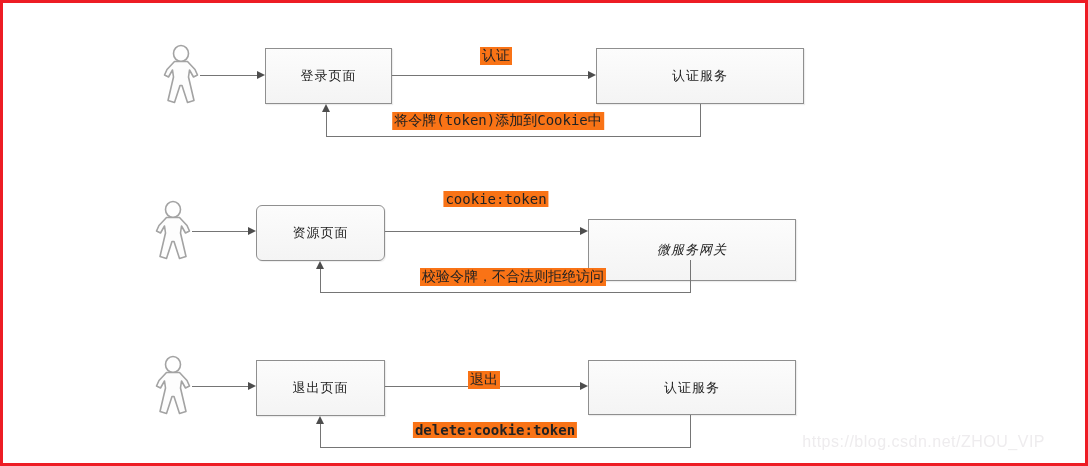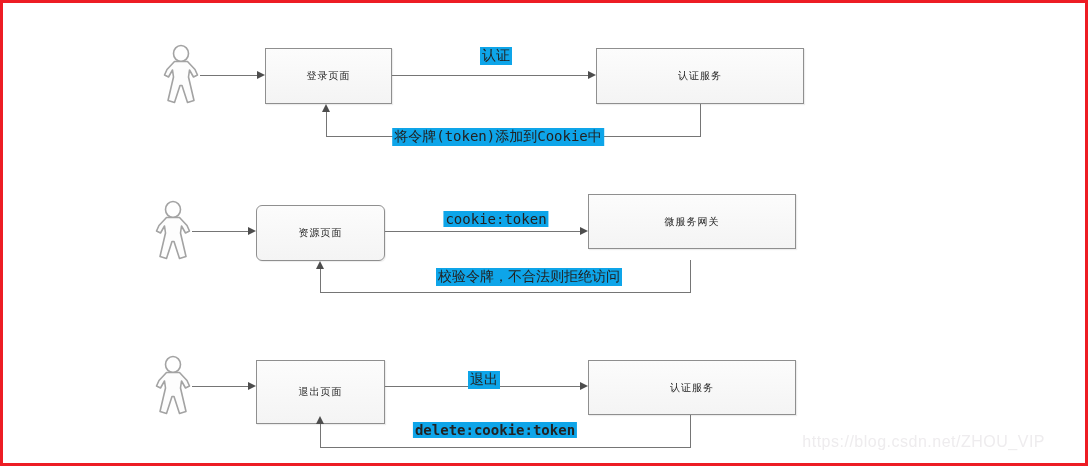--- a/index.html
+++ b/index.html
@@ -12,42 +12,42 @@
     overflow:hidden;
     font-family:"DejaVu Sans",sans-serif;
   }
   .box{
     position:absolute;
     box-sizing:border-box;
     border:1px solid #8f8f8f;
     background:linear-gradient(180deg,#fcfcfc 0%,#f4f4f4 100%);
     box-shadow:1px 1px 1px rgba(0,0,0,0.07);
     display:flex;align-items:center;justify-content:center;
-    font-size:10px;color:#222;
+    font-size:13px;color:#222;
     letter-spacing:1px;
   }
   .hl{position:absolute;height:1px;background:#757575;}
   .vl{position:absolute;width:1px;background:#757575;}
   .ah-right{
     position:absolute;width:0;height:0;
     border-top:4px solid transparent;border-bottom:4px solid transparent;
     border-left:8px solid #4d4d4d;
   }
   .ah-up{
     position:absolute;width:0;height:0;
     border-left:4px solid transparent;border-right:4px solid transparent;
     border-bottom:8px solid #4d4d4d;
   }
   .lbl{
     position:absolute;
     transform:translateX(-50%);
     white-space:nowrap;
     font-size:14px;color:#222;
     font-family:"DejaVu Sans Mono","DejaVu Sans",monospace,sans-serif;
-    background:#0ea5e9;padding:0 2px;
+    background:#f97316;padding:0 2px;
   }
   .actor{position:absolute;}
   .watermark{
     position:absolute;
     right:40px;bottom:12px;
     font-size:16px;
     color:#eeecee;
     font-family:"Liberation Sans","DejaVu Sans",sans-serif;
     letter-spacing:0.5px;
     user-select:none;
@@ -75,59 +75,59 @@
     <div class="lbl" style="left:493px;top:44px;">认证</div>
 
     <div class="box" style="left:593px;top:45px;width:208px;height:56px;">
       <span>认证服务</span>
     </div>
 
     <div class="vl" style="left:697px;top:101px;height:32px;"></div>
     <div class="hl" style="left:323px;top:133px;width:375px;"></div>
     <div class="ah-up" style="left:319px;top:101px;"></div>
     <div class="vl" style="left:323px;top:109px;height:24px;"></div>
-    <div class="lbl" style="left:495px;top:109px;margin-top:16px;">将令牌(token)添加到Cookie中</div>
+    <div class="lbl" style="left:495px;top:109px;">将令牌(token)添加到Cookie中</div>
   </div>
 
   <div>
     <svg class="actor" style="left:149px;top:197px;" width="42" height="64" viewBox="0 0 42 64">
       <ellipse cx="21" cy="9.5" rx="7.5" ry="8" fill="#ffffff" stroke="#a3a3a3" stroke-width="1.6"></ellipse>
       <path d="M14.5 17.5 L7 25.5 L4.5 31 L8.5 33 L12.5 26 L13.5 33 L8 56.5 L14.5 58.5 L20 41.5 L22 41.5 L27.5 58.5 L34 56.5 L28.5 33 L29.5 26 L33.5 33 L37.5 31 L35 25.5 L27.5 17.5 Z" fill="#fdfdfd" stroke="#a3a3a3" stroke-width="1.6" stroke-linejoin="round"></path>
     </svg>
     <div class="hl" style="left:189px;top:228px;width:57px;"></div>
     <div class="ah-right" style="left:245px;top:224px;"></div>
 
     <div class="box" style="left:253px;top:202px;width:129px;height:56px;border-radius:6px;">
       <span>资源页面</span>
     </div>
 
     <div class="hl" style="left:382px;top:228px;width:196px;"></div>
     <div class="ah-right" style="left:577px;top:224px;"></div>
-    <div class="lbl" style="left:493px;top:208px;">cookie:token</div>
+    <div class="lbl" style="left:493px;top:188px;">cookie:token</div>
 
-    <div class="box" style="left:585px;top:191px;width:208px;height:55px;">
+    <div class="box" style="left:585px;top:216px;width:208px;height:62px;font-style:italic;">
       <span>微服务网关</span>
     </div>
 
     <div class="vl" style="left:687px;top:257px;height:32px;"></div>
     <div class="hl" style="left:317px;top:289px;width:371px;"></div>
     <div class="ah-up" style="left:313px;top:258px;"></div>
     <div class="vl" style="left:317px;top:266px;height:23px;"></div>
-    <div class="lbl" style="left:510px;top:265px;margin-left:16px;">校验令牌，不合法则拒绝访问</div>
+    <div class="lbl" style="left:510px;top:265px;">校验令牌，不合法则拒绝访问</div>
   </div>
 
   <div>
     <svg class="actor" style="left:149px;top:352px;" width="42" height="64" viewBox="0 0 42 64">
       <ellipse cx="21" cy="9.5" rx="7.5" ry="8" fill="#ffffff" stroke="#a3a3a3" stroke-width="1.6"></ellipse>
       <path d="M14.5 17.5 L7 25.5 L4.5 31 L8.5 33 L12.5 26 L13.5 33 L8 56.5 L14.5 58.5 L20 41.5 L22 41.5 L27.5 58.5 L34 56.5 L28.5 33 L29.5 26 L33.5 33 L37.5 31 L35 25.5 L27.5 17.5 Z" fill="#fdfdfd" stroke="#a3a3a3" stroke-width="1.6" stroke-linejoin="round"></path>
     </svg>
     <div class="hl" style="left:189px;top:383px;width:57px;"></div>
     <div class="ah-right" style="left:245px;top:379px;"></div>
 
-    <div class="box" style="left:253px;top:357px;width:129px;height:64px;">
+    <div class="box" style="left:253px;top:357px;width:129px;height:56px;">
       <span>退出页面</span>
     </div>
 
     <div class="hl" style="left:382px;top:383px;width:196px;"></div>
     <div class="ah-right" style="left:577px;top:379px;"></div>
     <div class="lbl" style="left:481px;top:368px;">退出</div>
 
     <div class="box" style="left:585px;top:357px;width:208px;height:55px;">
       <span>认证服务</span>
     </div>

